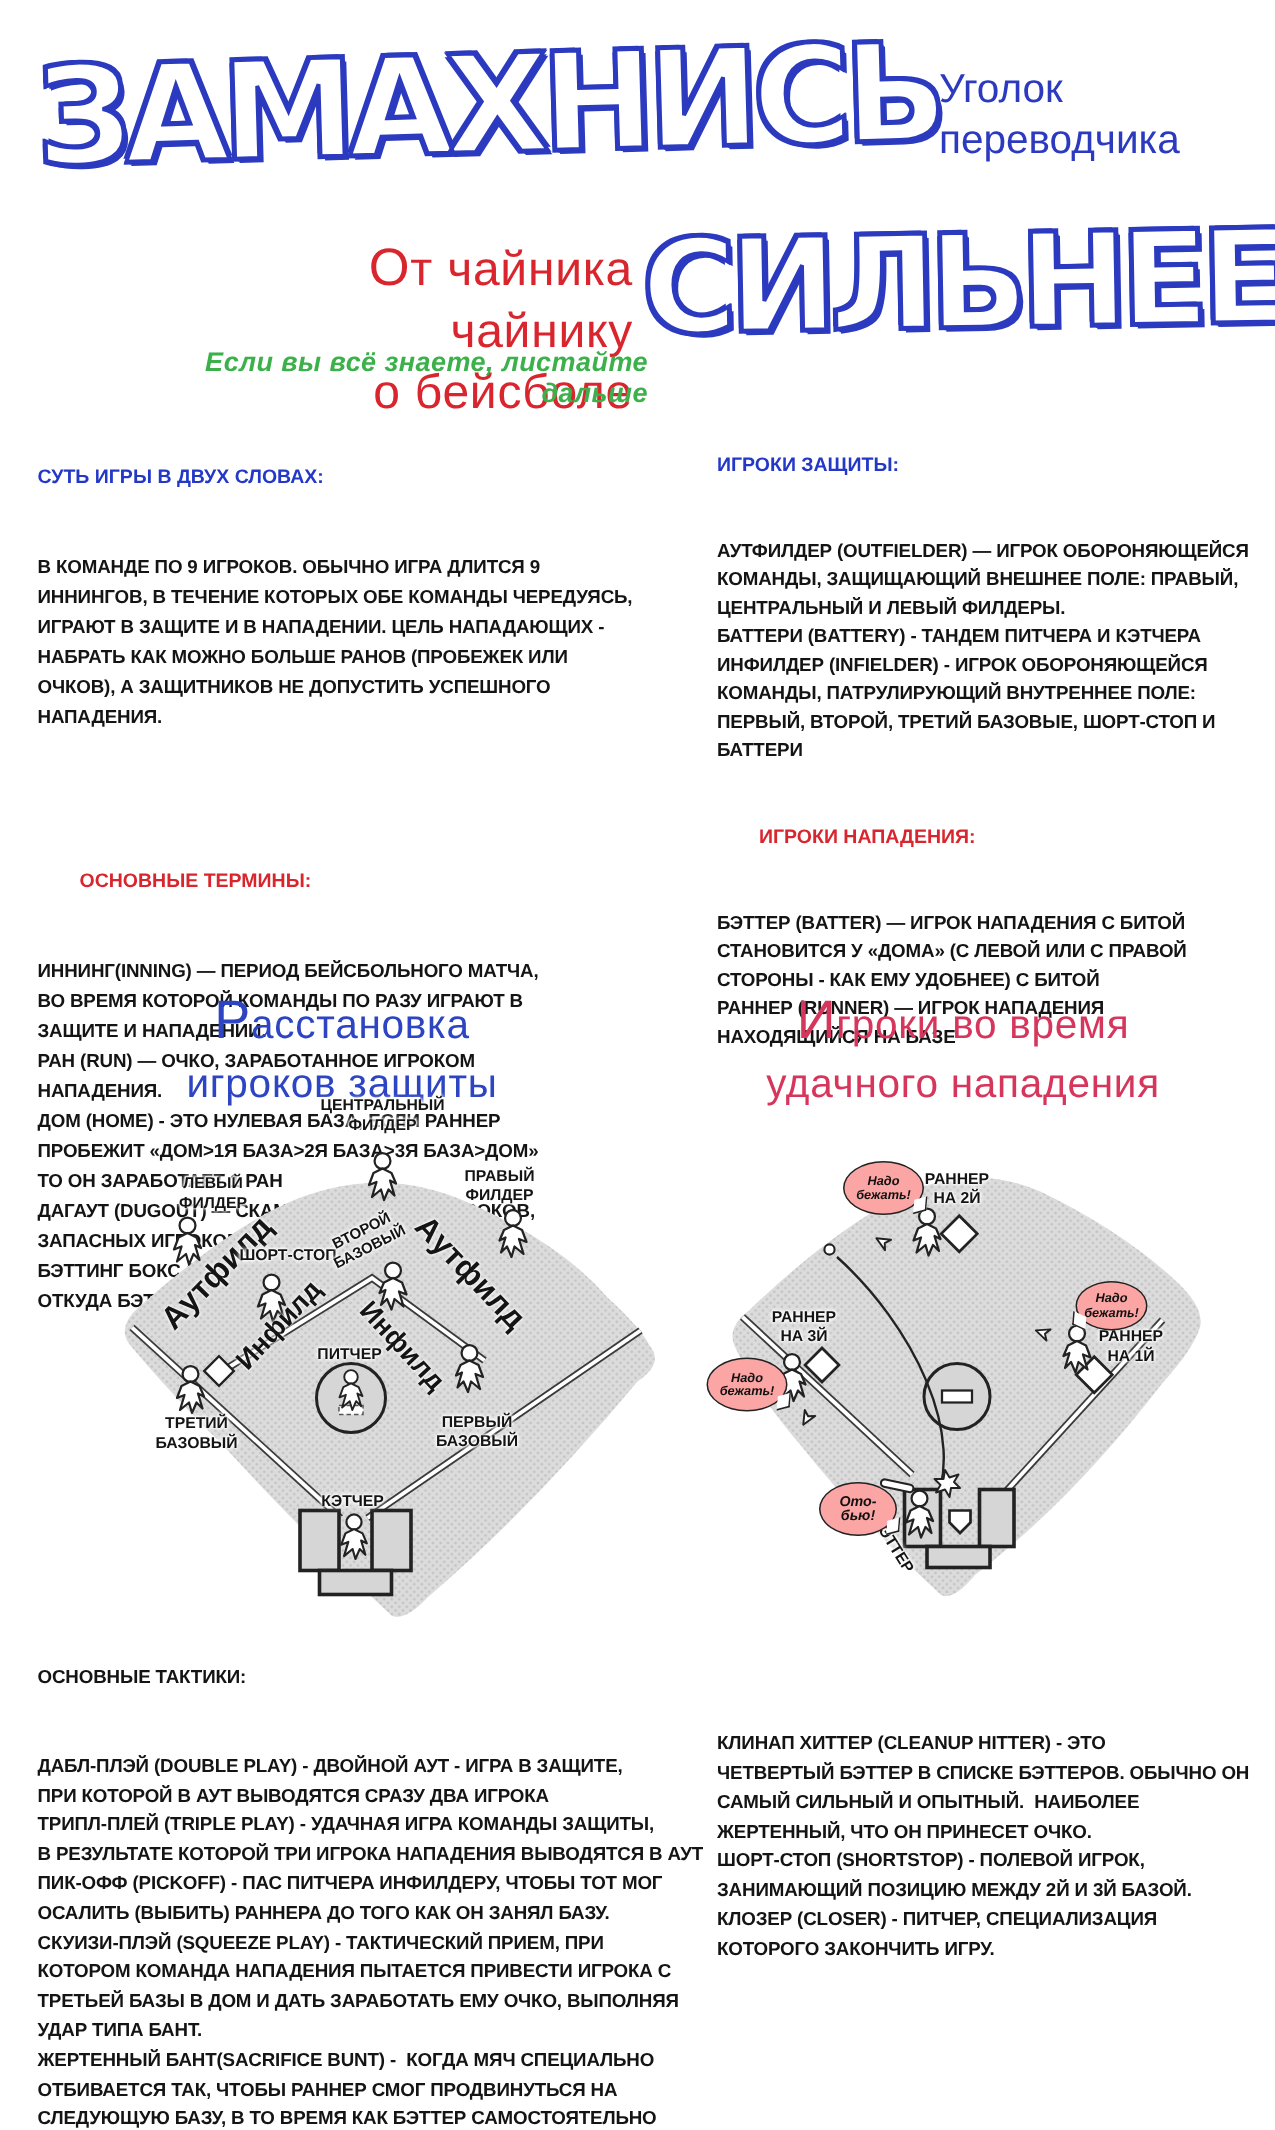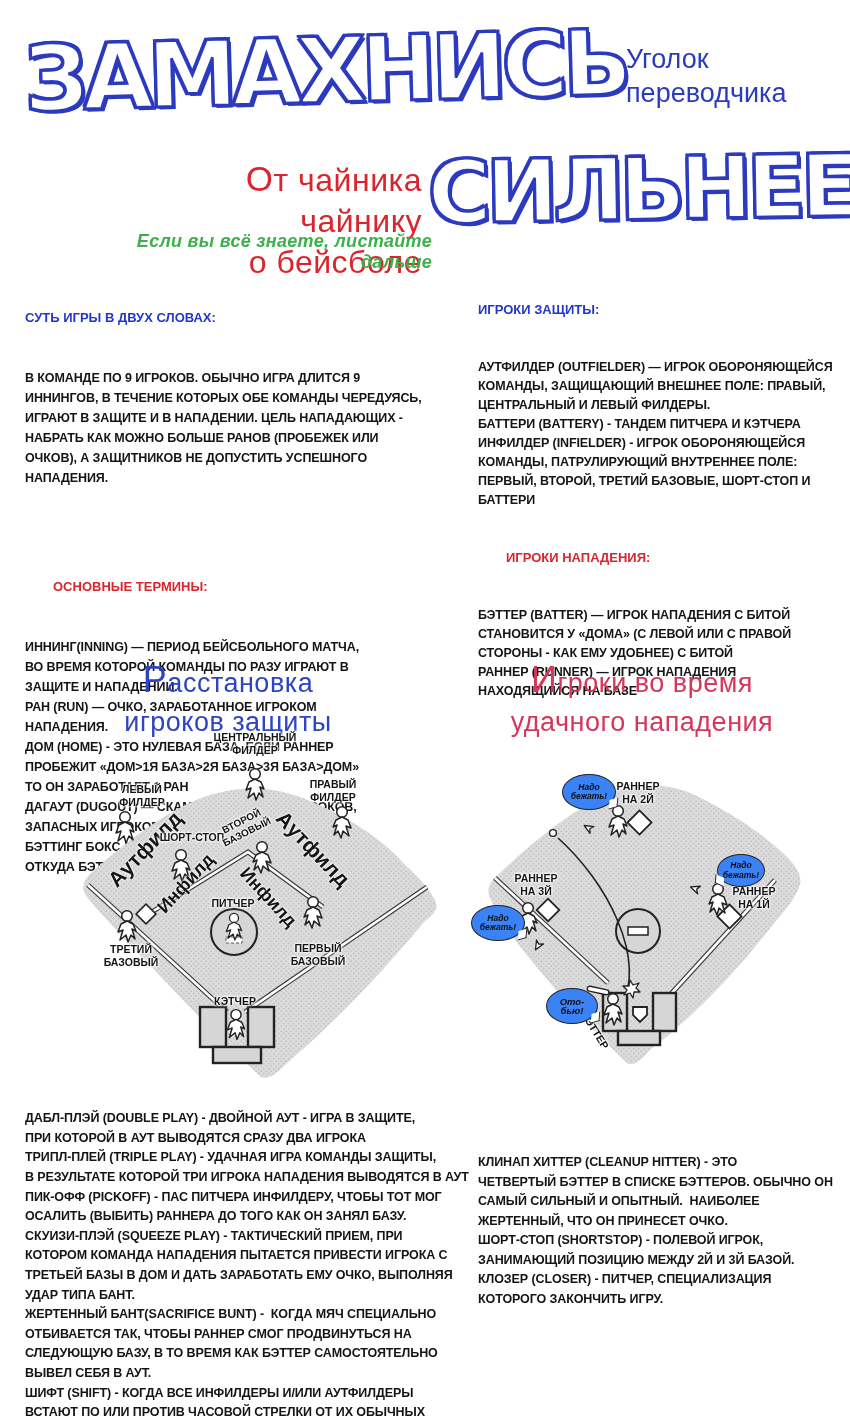--- a/index.html
+++ b/index.html
@@ -48,21 +48,21 @@
   .dt-right{left:492px;top:660px;width:300px;color:var(--pink);}
 
   
   .diag{overflow:visible;}
   .lbl{position:absolute;font-weight:bold;font-size:10.5px;line-height:12.5px;color:var(--ink);
        text-align:center;white-space:pre-line;
        text-shadow:0 0 2px #fff,0 0 2px #fff,0 0 3px #fff,0 0 4px #fff;}
   .zone{position:absolute;font-weight:bold;color:var(--ink);text-align:center;
         text-shadow:0 0 2px #fff,0 0 3px #fff;}
 
-  .bubble{position:absolute;background:#3b82f6;border:1.5px solid #222;border-radius:50%;
+  .bubble{position:absolute;background:#fca5a5;border:1.5px solid #222;border-radius:50%;
           display:flex;align-items:center;justify-content:center;text-align:center;
           font-style:italic;font-weight:bold;font-size:8.5px;line-height:9.5px;color:#111;
           white-space:pre-line;box-sizing:border-box;}
   .bubble::after{content:"";position:absolute;width:8px;height:8px;background:#fff;
           border-right:1.5px solid #222;border-bottom:1.5px solid #222;}
   .tail-br::after{right:-3px;bottom:1px;transform:rotate(-15deg) skew(-20deg);}
   .tail-bl::after{left:-3px;bottom:1px;transform:rotate(95deg) skew(-20deg);}
 </style>
 </head>
 <body>
@@ -306,20 +306,21 @@
 бежать!</div>
     <div class="bubble tail-br" style="left:16px;top:155px;width:54px;height:36px;">Надо
 бежать!</div>
     <div class="bubble tail-bl" style="left:262px;top:104px;width:48px;height:33px;">Надо
 бежать!</div>
     <div class="bubble tail-br" style="left:91px;top:238px;width:52px;height:36px;font-size:9.5px;">Ото-
 бью!</div>
   </div>
 
   <div class="abs col col-bl">
+    <div class="body-txt">ОСНОВНЫЕ ТАКТИКИ:</div>
     <div class="body-txt">ДАБЛ-ПЛЭЙ (DOUBLE PLAY) - ДВОЙНОЙ АУТ - ИГРА В ЗАЩИТЕ,
 ПРИ КОТОРОЙ В АУТ ВЫВОДЯТСЯ СРАЗУ ДВА ИГРОКА
 ТРИПЛ-ПЛЕЙ (TRIPLE PLAY) - УДАЧНАЯ ИГРА КОМАНДЫ ЗАЩИТЫ,
 В РЕЗУЛЬТАТЕ КОТОРОЙ ТРИ ИГРОКА НАПАДЕНИЯ ВЫВОДЯТСЯ В АУТ
 ПИК-ОФФ (PICKOFF) - ПАС ПИТЧЕРА ИНФИЛДЕРУ, ЧТОБЫ ТОТ МОГ
 ОСАЛИТЬ (ВЫБИТЬ) РАННЕРА ДО ТОГО КАК ОН ЗАНЯЛ БАЗУ.
 СКУИЗИ-ПЛЭЙ (SQUEEZE PLAY) - ТАКТИЧЕСКИЙ ПРИЕМ, ПРИ
 КОТОРОМ КОМАНДА НАПАДЕНИЯ ПЫТАЕТСЯ ПРИВЕСТИ ИГРОКА С
 ТРЕТЬЕЙ БАЗЫ В ДОМ И ДАТЬ ЗАРАБОТАТЬ ЕМУ ОЧКО, ВЫПОЛНЯЯ
 УДАР ТИПА БАНТ.

